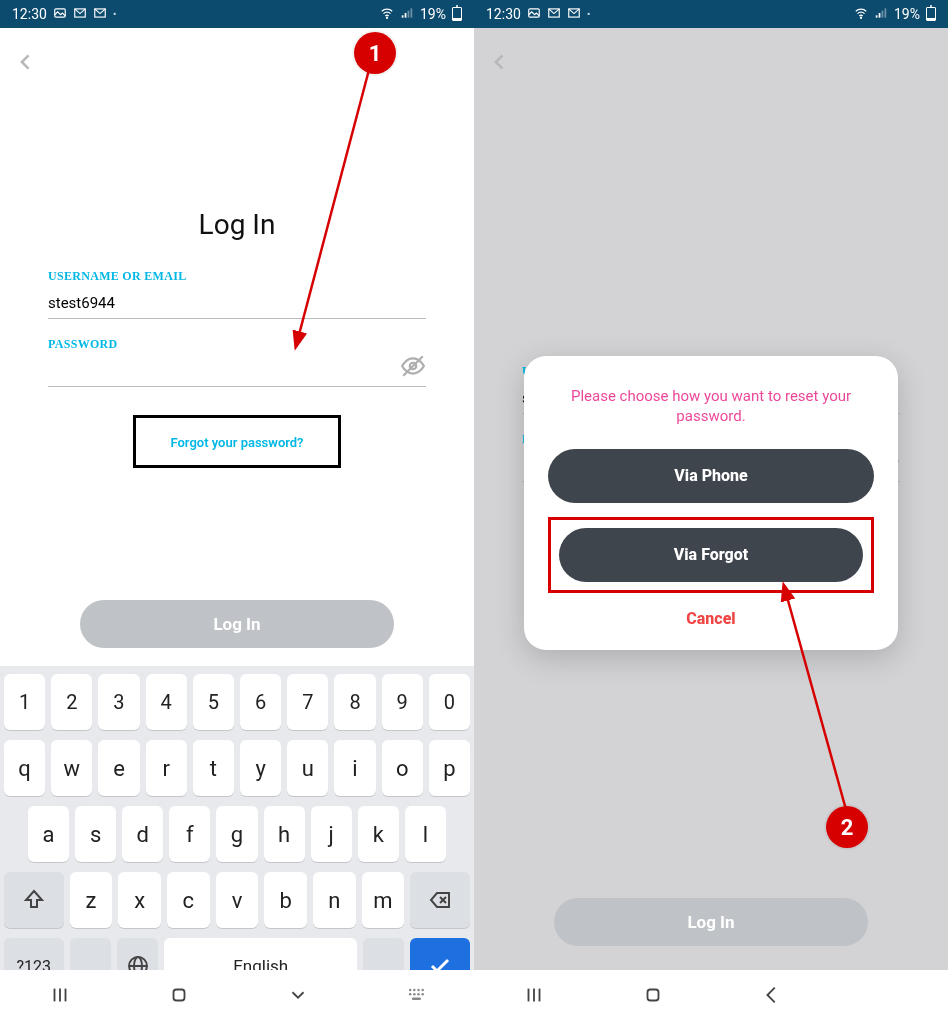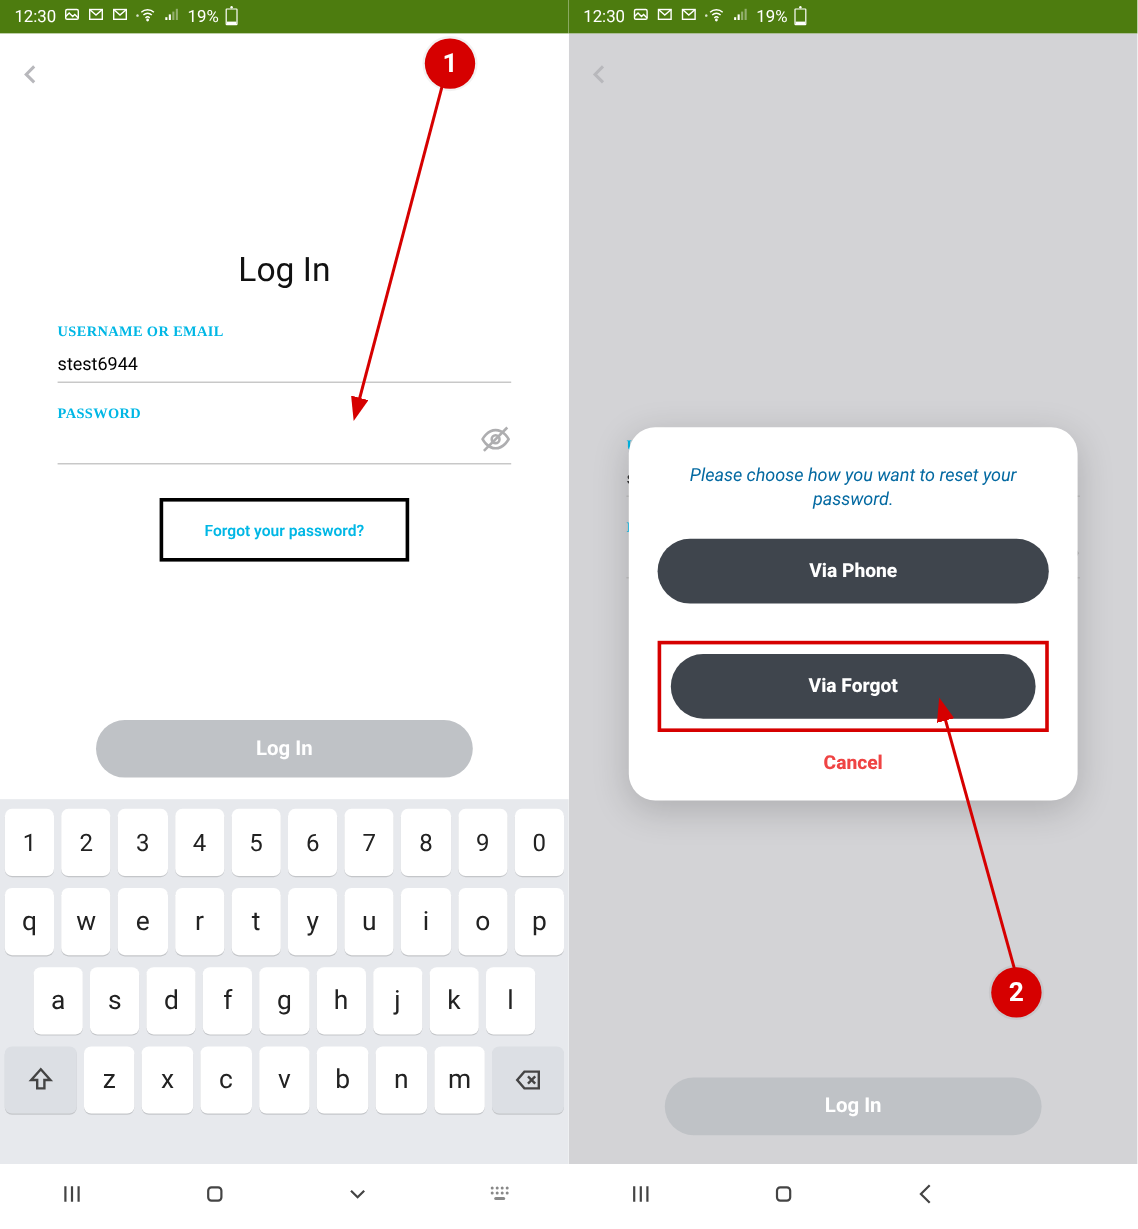--- a/index.html
+++ b/index.html
@@ -1,19 +1,19 @@
 <!DOCTYPE html>
 <html><head>
 <meta charset="utf-8">
 <style>
   * { box-sizing: border-box; margin: 0; padding: 0; font-family: -apple-system, BlinkMacSystemFont, "Segoe UI", Roboto, Helvetica, Arial, sans-serif; }
   body { width: 948px; height: 1024px; display: flex; background: #fff; }
   .phone { width: 474px; height: 1024px; position: relative; overflow: hidden; }
   
-  .statusbar { height: 28px; background: #4d7c0f; color: #fff; display: flex; align-items: center; justify-content: flex-start; padding: 0 12px; font-size: 14px; }
+  .statusbar { height: 28px; background: #0c4a6e; color: #fff; display: flex; align-items: center; justify-content: space-between; padding: 0 12px; font-size: 14px; }
   .statusbar .left, .statusbar .right { display: flex; align-items: center; gap: 6px; }
   .statusbar .dot { font-size: 10px; opacity: .8; }
   .statusbar svg { width: 14px; height: 14px; }
   .battery { width: 10px; height: 14px; border: 1px solid #fff; border-radius: 1px; position: relative; }
   .battery::after { content:""; position:absolute; bottom:0; left:0; right:0; height:20%; background:#fff; }
   .battery::before { content:""; position:absolute; top:-3px; left:3px; right:3px; height:2px; background:#fff; border-radius:1px; }
 
   
   .content { position: relative; height: calc(1024px - 28px - 54px); background:#fff; }
   .phone2 .content { background:#d3d3d6; }
@@ -59,23 +59,23 @@
   .navbar .nitem.kb { color:#888; }
   .navbar .nitem.kb svg{width:20px;height:20px;}
   .phone2 .navbar .nitem.kb { visibility:hidden; }
 
   
   .badge { position:absolute; width:42px; height:42px; border-radius:50%; background:#d60000; color:#fff; font-size:22px; font-weight:700; display:flex; align-items:center; justify-content:center; z-index:50; box-shadow:0 0 0 2px rgba(0,0,0,.05); }
   .arrow-svg { position:absolute; z-index:40; pointer-events:none; }
 
   
   .modal { position:absolute; left:50px; right:50px; top:328px; background:#fff; border-radius:22px; padding:30px 24px 22px 24px; box-shadow:0 8px 30px rgba(0,0,0,.18); z-index:30; }
-  .modal-text { text-align:center; font-size:15px; color:#0369a1; line-height:1.35; margin-bottom:22px; padding:0 10px;font-style:italic; }
+  .modal-text { text-align:center; font-size:15px; color:#ec4899; line-height:1.35; margin-bottom:22px; padding:0 10px; }
   .modal-btn { display:flex; align-items:center; justify-content:center; height:54px; border-radius:30px; background:#3f454d; color:#fff; font-weight:800; font-size:16px; border:none; width:100%; }
-  .modal-btn-wrap { margin-bottom:31px; }
+  .modal-btn-wrap { margin-bottom:14px; }
   .modal-btn-wrap.highlight { border:3px solid #d60000; padding:8px; margin-bottom:10px; }
   .modal-cancel { text-align:center; font-weight:800; font-size:16px; color:#ef4444; padding-top:6px; }
 </style>
 </head>
 <body>
 
 <div class="phone phone1">
   <div class="statusbar">
     <div class="left">
       <span>12:30</span>
@@ -217,20 +217,38 @@
       <button class="key">n</button>
       <button class="key">m</button>
       <button class="key back">
         <svg viewBox="0 0 24 24" fill="none" stroke="#444" stroke-width="2">
             <path d="M21 5H9l-6 7 6 7h12z"></path>
             <line x1="12" y1="9" x2="18" y2="15"></line>
             <line x1="18" y1="9" x2="12" y2="15"></line>
           </svg>
       </button>
     </div>
+    <div class="krow">
+      <button class="key sym">?123</button>
+      <button class="key comma">,</button>
+      <button class="key globe">
+        <svg viewBox="0 0 24 24" fill="none" stroke="#444" stroke-width="2">
+            <circle cx="12" cy="12" r="9"></circle>
+            <ellipse cx="12" cy="12" rx="4" ry="9"></ellipse>
+            <line x1="3" y1="12" x2="21" y2="12"></line>
+          </svg>
+      </button>
+      <button class="key space">English</button>
+      <button class="key period">.</button>
+      <button class="key enter">
+        <svg viewBox="0 0 24 24" fill="none" stroke="#fff" stroke-width="3">
+            <polyline points="4 12 9 17 20 6"></polyline>
+          </svg>
+      </button>
+    </div>
   </div>
 
   <div class="navbar">
     <div class="nitem">
       <svg viewBox="0 0 24 24" fill="none" stroke="currentColor" stroke-width="2">
           <line x1="6" y1="5" x2="6" y2="19"></line>
           <line x1="12" y1="5" x2="12" y2="19"></line>
           <line x1="18" y1="5" x2="18" y2="19"></line>
         </svg>
     </div>

